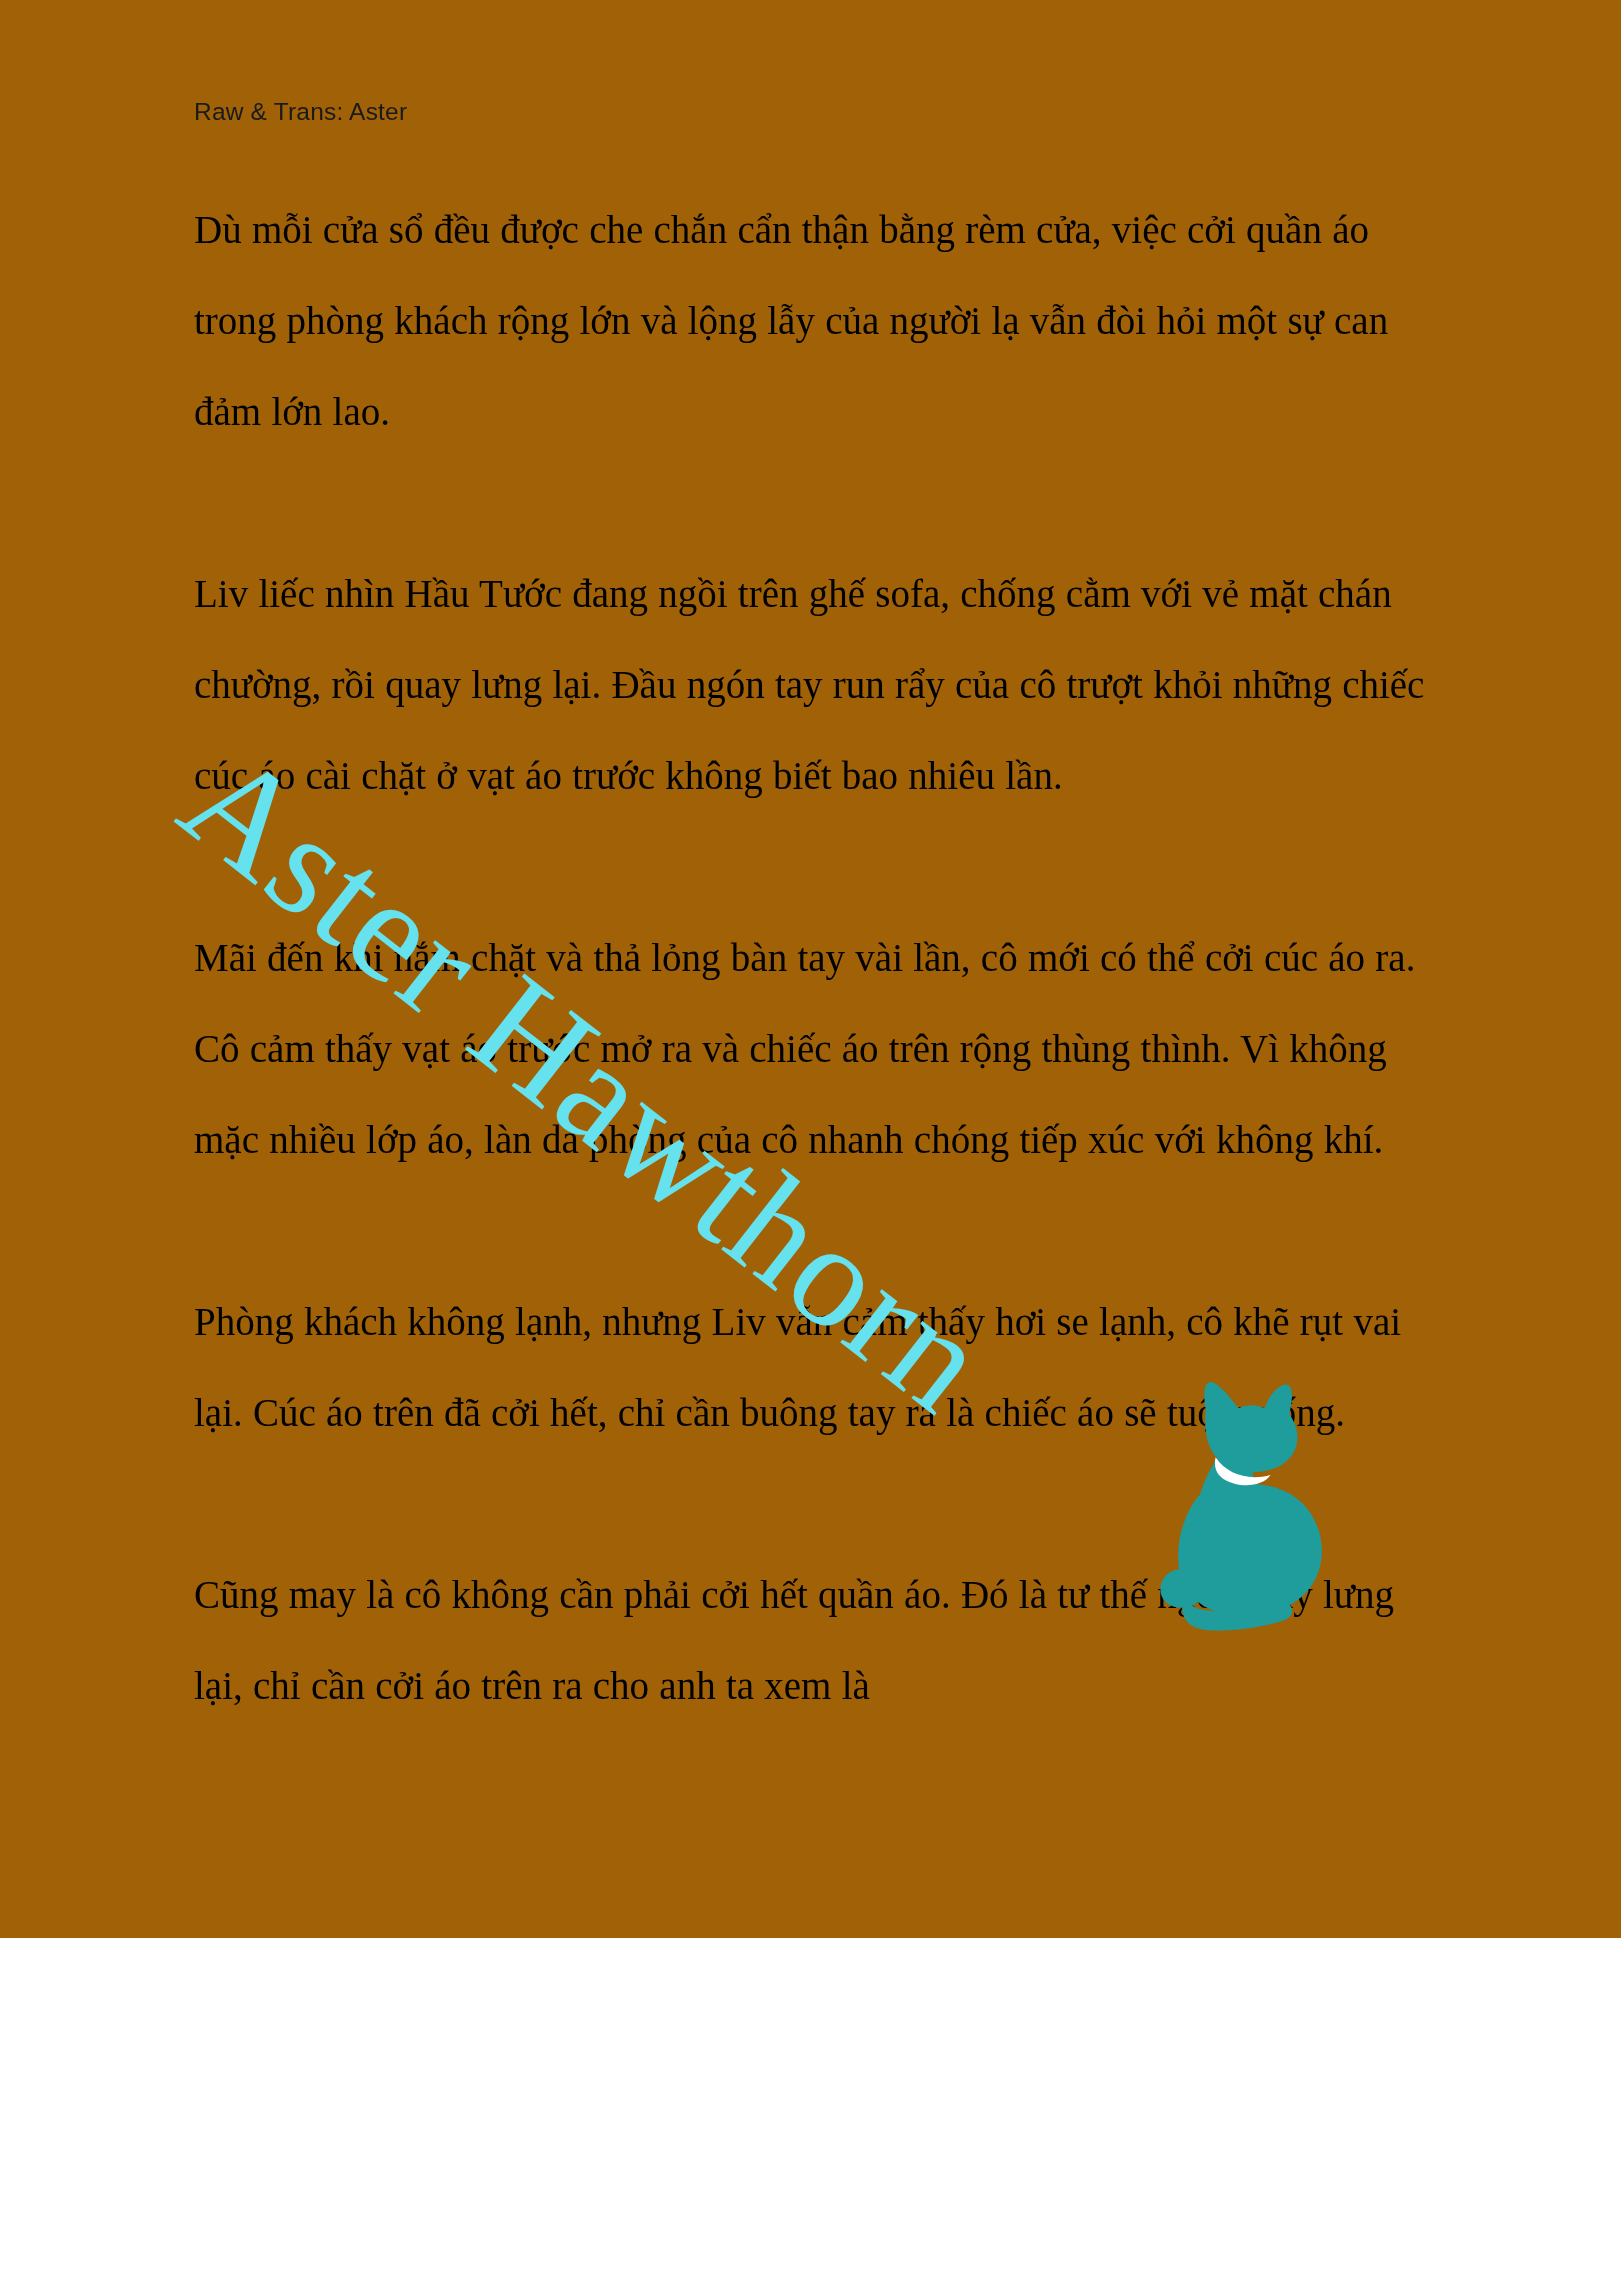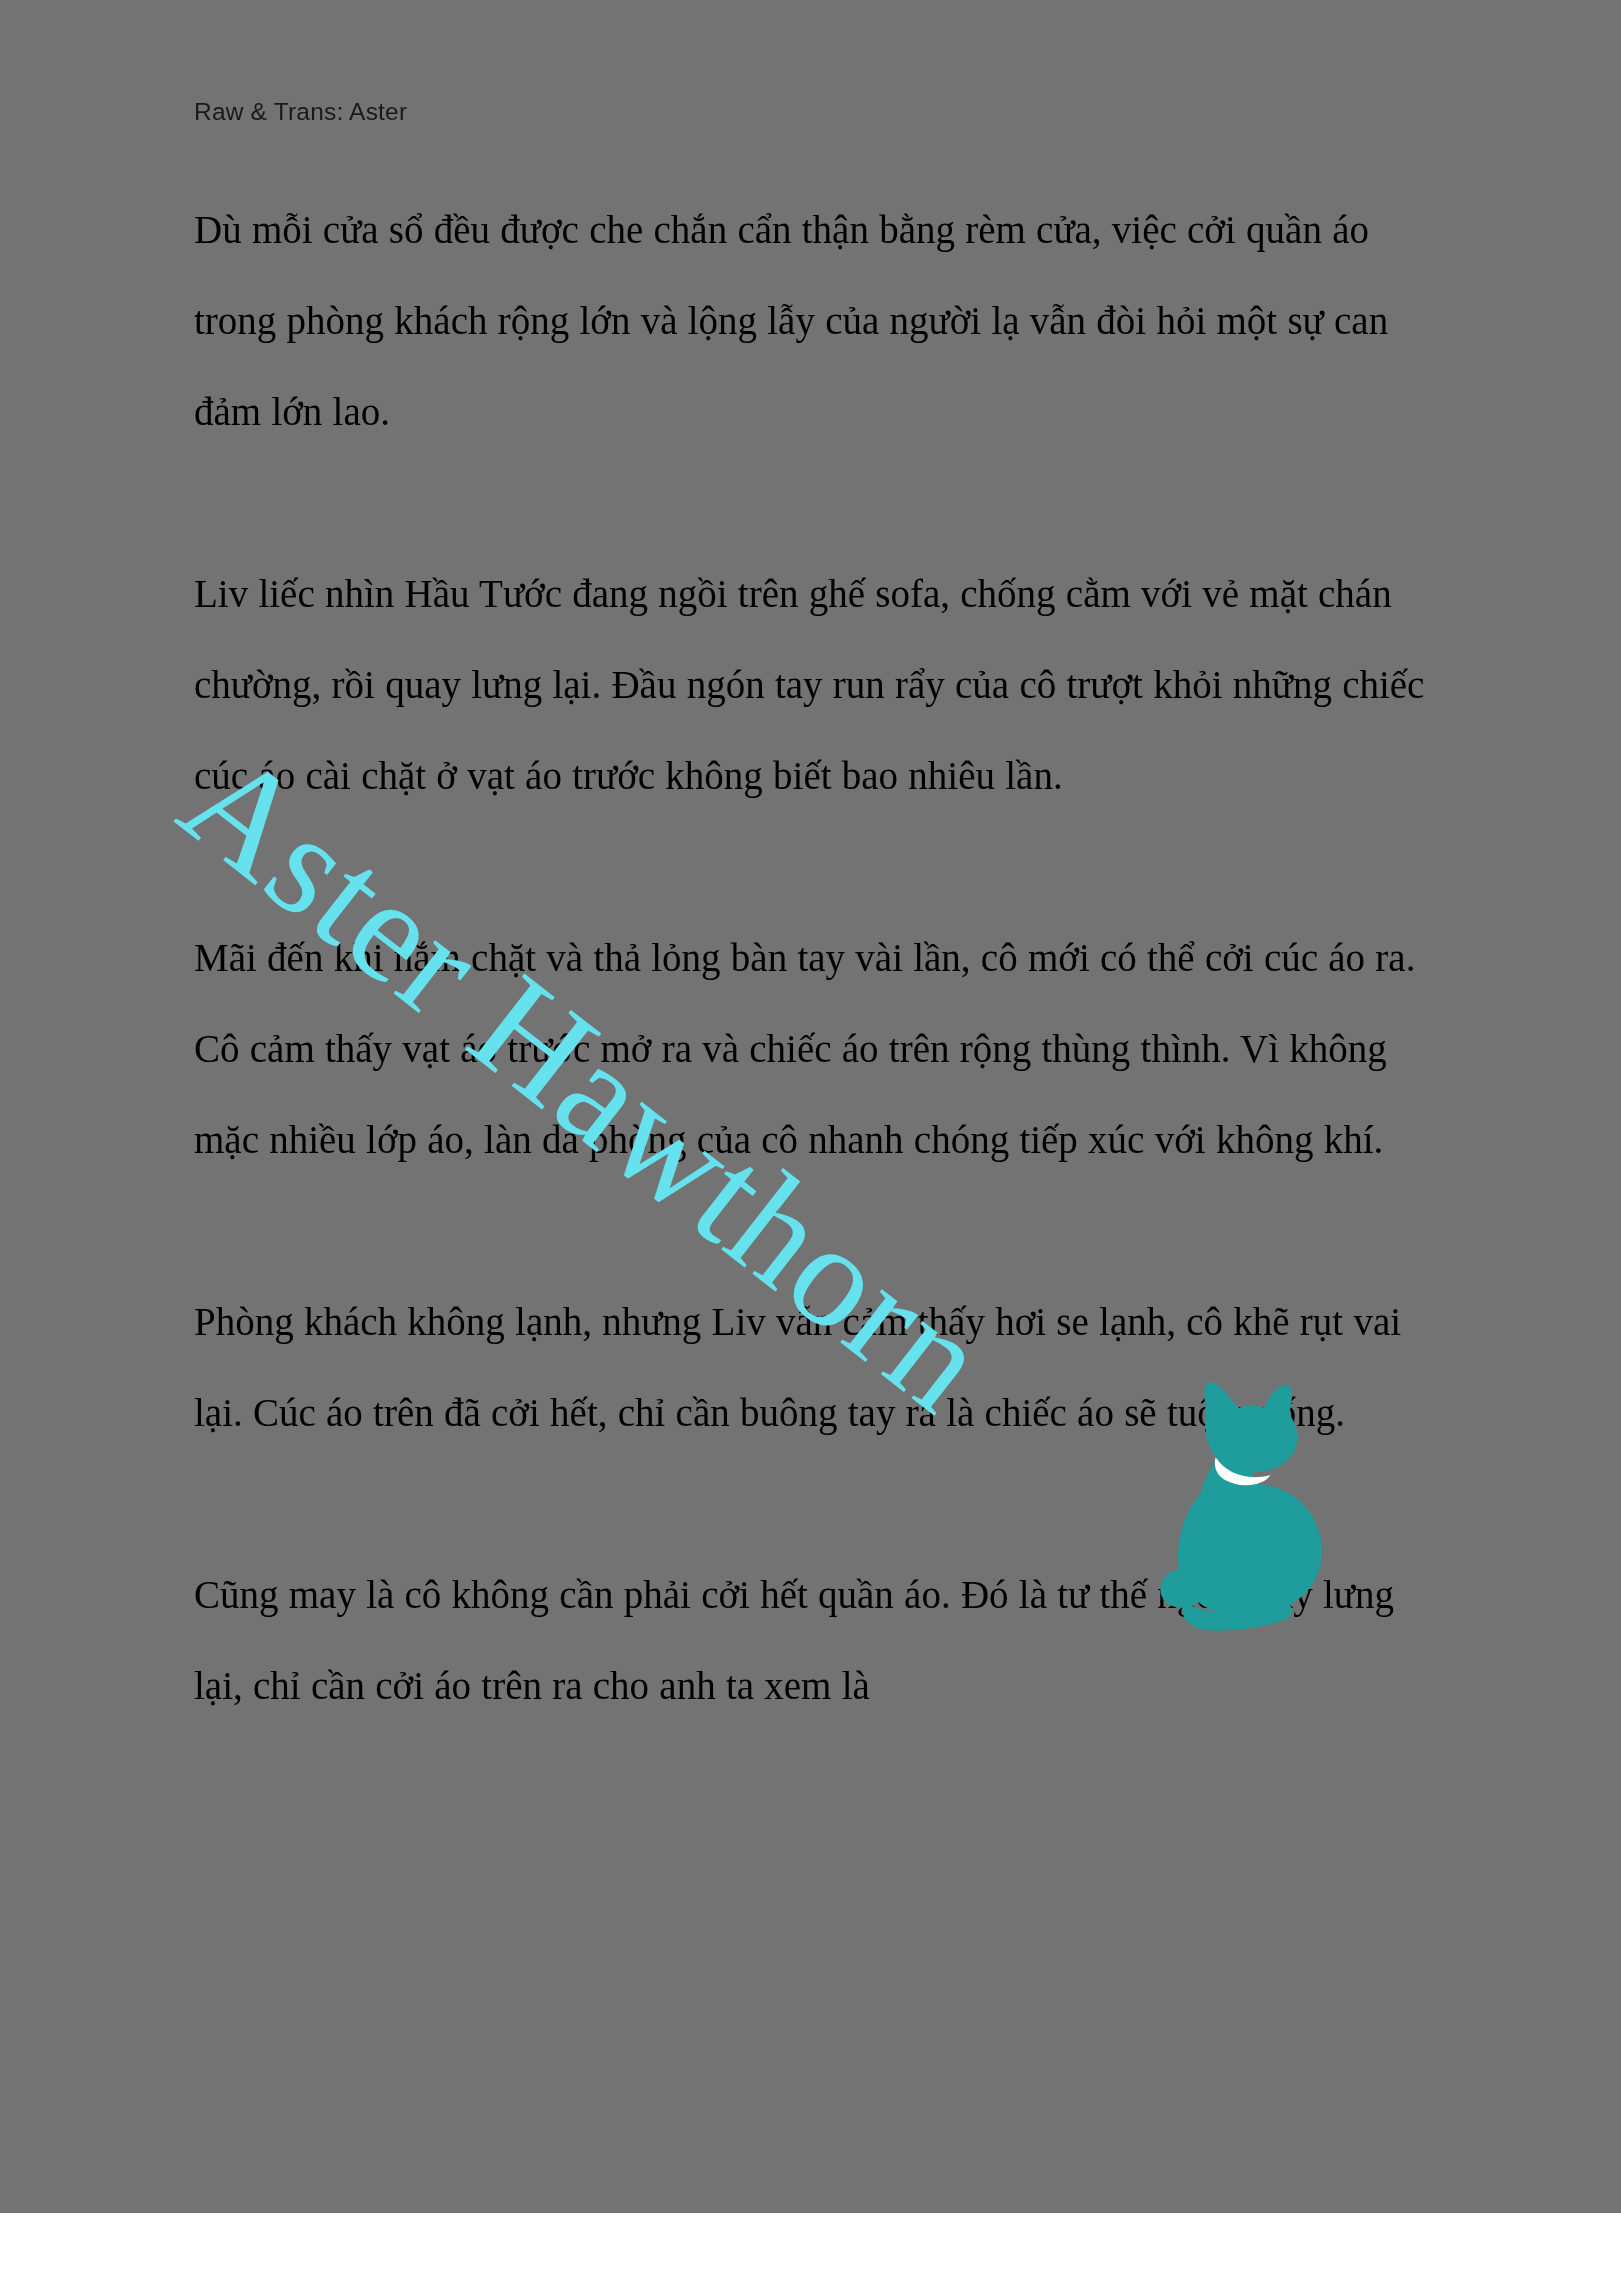--- a/index.html
+++ b/index.html
@@ -6,22 +6,22 @@
     margin: 0;
     padding: 0;
     background: #ffffff;
   }
   body {
     font-family: "Liberation Serif", "DejaVu Serif", serif;
   }
   .page {
     position: relative;
     width: 1621px;
-    height: 2213px;
-    background: #737373;
+    height: 1938px;
+    background: #a16207;
     overflow: hidden;
     box-sizing: border-box;
   }
   .header {
     position: absolute;
     left: 194px;
     top: 98px;
     font-family: "Liberation Sans", "DejaVu Sans", sans-serif;
     font-size: 24.5px;
     color: #1a1a1a;

